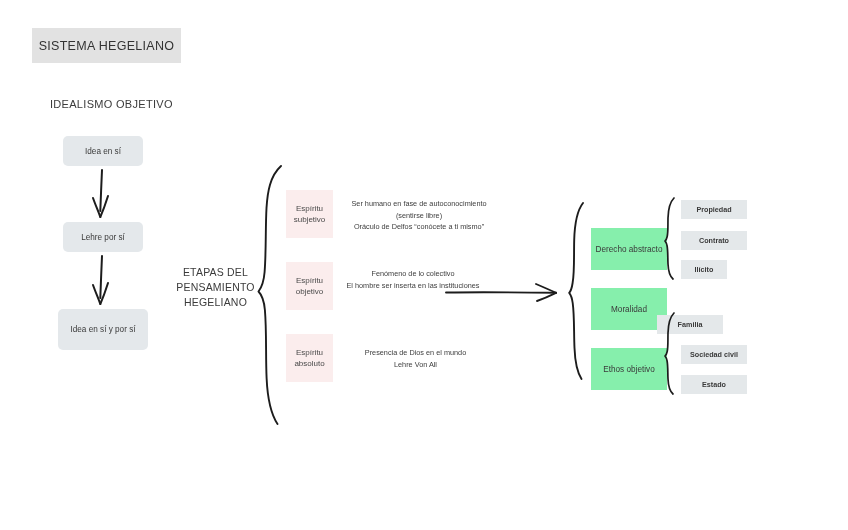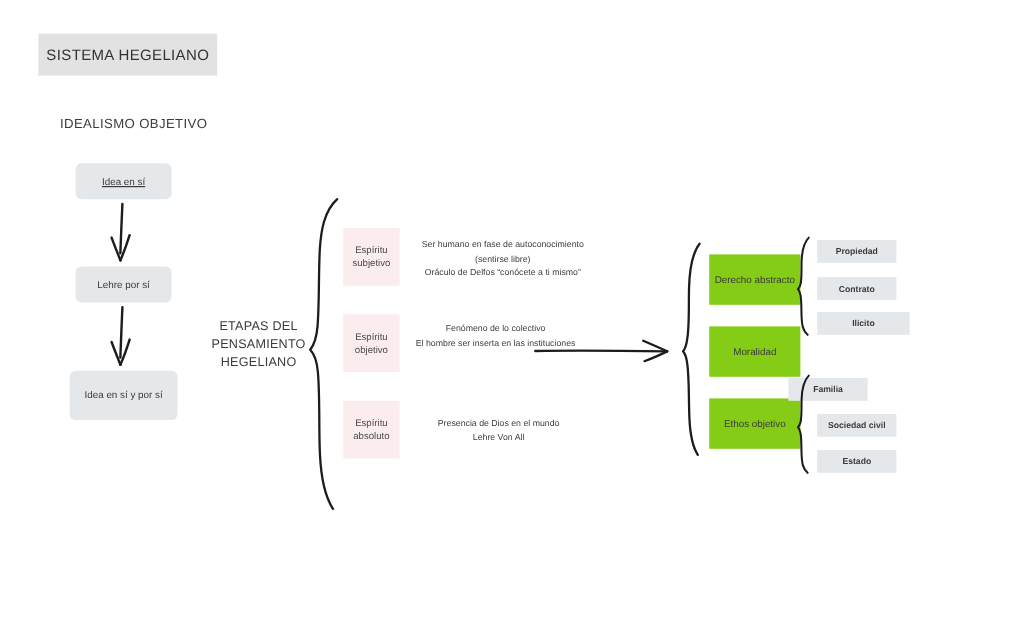--- a/index.html
+++ b/index.html
@@ -26,21 +26,21 @@
   #subtitle-text{
     left:50px;top:98px;font-size:11px;letter-spacing:.3px;color:#3b3b3b;
   }
 
   
   .gbox{
     background:#e4e8eb;border-radius:5px;
     display:flex;align-items:center;justify-content:center;
     font-size:8.2px;color:#3a3a3a;text-align:center;
   }
-  #box-idea-en-si{left:63px;top:136px;width:80px;height:30px;text-decoration:underline;}
+  #box-idea-en-si{left:63px;top:136px;width:80px;height:30px;}
   #box-idea-por-si{left:63px;top:222px;width:80px;height:30px;}
   #box-idea-en-si-y-por-si{left:58px;top:309px;width:90px;height:41px;}
 
   
   #stages-heading{
     left:168px;top:265px;width:95px;
     font-size:10.5px;line-height:15px;text-align:center;color:#3b3b3b;
     letter-spacing:.2px;
   }
 
@@ -57,37 +57,37 @@
   
   .pdesc{
     font-size:7.3px;line-height:11.5px;text-align:center;color:#3d3d3d;
   }
   #desc-subjetivo{left:338px;top:198px;width:162px;}
   #desc-objetivo{left:338px;top:268px;width:150px;}
   #desc-absoluto{left:338px;top:347px;width:155px;}
 
   
   .grbox{
-    background:#84cc16;
+    background:#86efac;
     display:flex;align-items:center;justify-content:center;
-    font-size:8.2px;color:#3a3a3a;text-align:center;
+    font-size:8.2px;color:#3a3a3a;text-align:center;margin-top:16px;
   }
   #grbox-derecho{left:591px;top:212px;width:76px;height:42px;}
   #grbox-moralidad{left:591px;top:272px;width:76px;height:42px;}
   #grbox-ethos{left:591px;top:332px;width:76px;height:42px;}
 
   
   .lbox{
     background:#e4e8ea;
     display:flex;align-items:center;justify-content:center;
     font-size:7.2px;color:#3a3a3a;text-align:center;font-weight:bold;
   }
   #lbox-propiedad{left:681px;top:200px;width:66px;height:19px;}
   #lbox-contrato{left:681px;top:231px;width:66px;height:19px;}
-  #lbox-ilicito{left:681px;top:260px;width:77px;height:19px;}
+  #lbox-ilicito{left:681px;top:260px;width:46px;height:19px;}
   #lbox-familia{left:657px;top:315px;width:66px;height:19px;}
   #lbox-sociedad{left:681px;top:345px;width:66px;height:19px;}
   #lbox-estado{left:681px;top:375px;width:66px;height:19px;}
 
   svg.overlay{position:absolute;left:0;top:0;width:848px;height:530px;pointer-events:none;}
   .ink{fill:none;stroke:#1c1c1c;stroke-linecap:round;stroke-linejoin:round;}
 </style>
 </head>
 <body>
 

